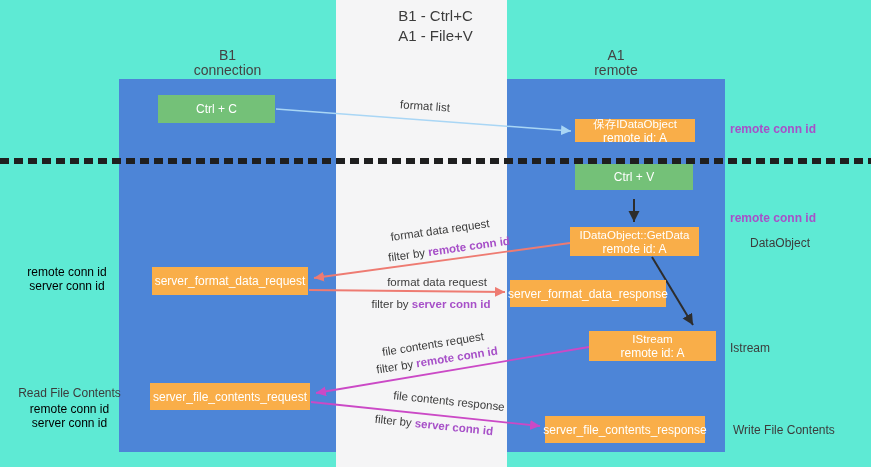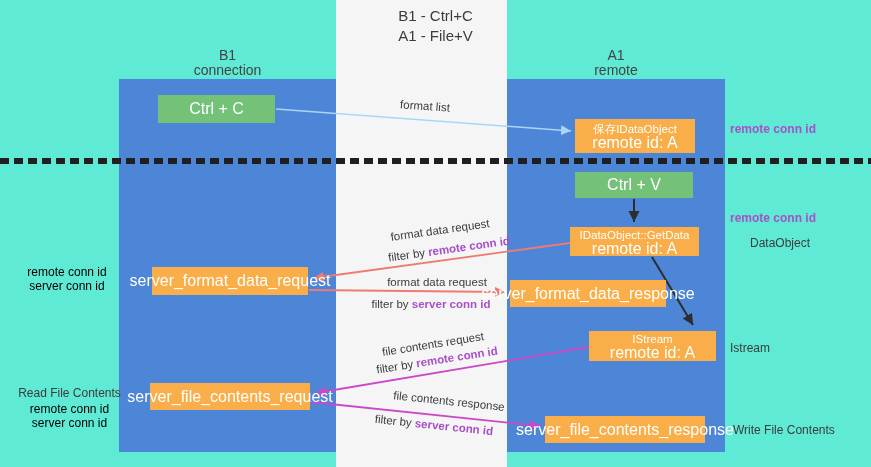--- a/index.html
+++ b/index.html
@@ -18,28 +18,28 @@
               line-height:15px; z-index:5; }
   .hdr-left  { left:119px; width:217px; }
   .hdr-right { left:507px; width:218px; }
 
   .dashes { position:absolute; left:0; top:158px; width:871px; height:6px; z-index:2;
             background:repeating-linear-gradient(to right,#1f1f1f 0 9px,transparent 9px 14px); }
 
   svg.overlay { position:absolute; left:0; top:0; width:871px; height:467px; z-index:3; pointer-events:none; }
 
   .node { position:absolute; z-index:4; display:flex; flex-direction:column; align-items:center;
-          justify-content:center; color:#fff; text-align:center; font-size:16px; line-height:14px; }
+          justify-content:center; color:#fff; text-align:center; font-size:12px; line-height:14px; }
   .node.orange { background:#f9ae49; }
   .node.green  { background:#74c178; }
-  .node .l2 { font-size:16px; }
+  .node .l2 { font-size:12px; }
 
   .n-ctrl-c  { left:158px; top:95px;  width:117px; height:28px; }
-  .n-save    { left:575px; top:119px; width:120px; height:34px; font-size:11.5px; }
-  .n-ctrl-v  { left:575px; top:172px; width:118px; height:26px; }
+  .n-save    { left:575px; top:119px; width:120px; height:23px; font-size:11.5px; }
+  .n-ctrl-v  { left:575px; top:164px; width:118px; height:26px; }
   .n-getdata { left:570px; top:227px; width:129px; height:29px; font-size:11.5px; }
   .n-istream { left:589px; top:331px; width:127px; height:30px; font-size:11.5px; }
   .n-sfdreq  { left:152px; top:267px; width:156px; height:28px; }
   .n-sfdresp { left:510px; top:280px; width:156px; height:27px; }
   .n-sfcreq  { left:150px; top:383px; width:160px; height:27px; }
   .n-sfcresp { left:545px; top:416px; width:160px; height:27px; }
 
   .msg { position:absolute; z-index:5; font-size:11.5px; color:#3c3c3c; white-space:nowrap;
          transform:translate(-50%,-50%) rotate(var(--r,0deg)); }
   .msg .fkey { font-weight:bold; color:#a750c8; }

